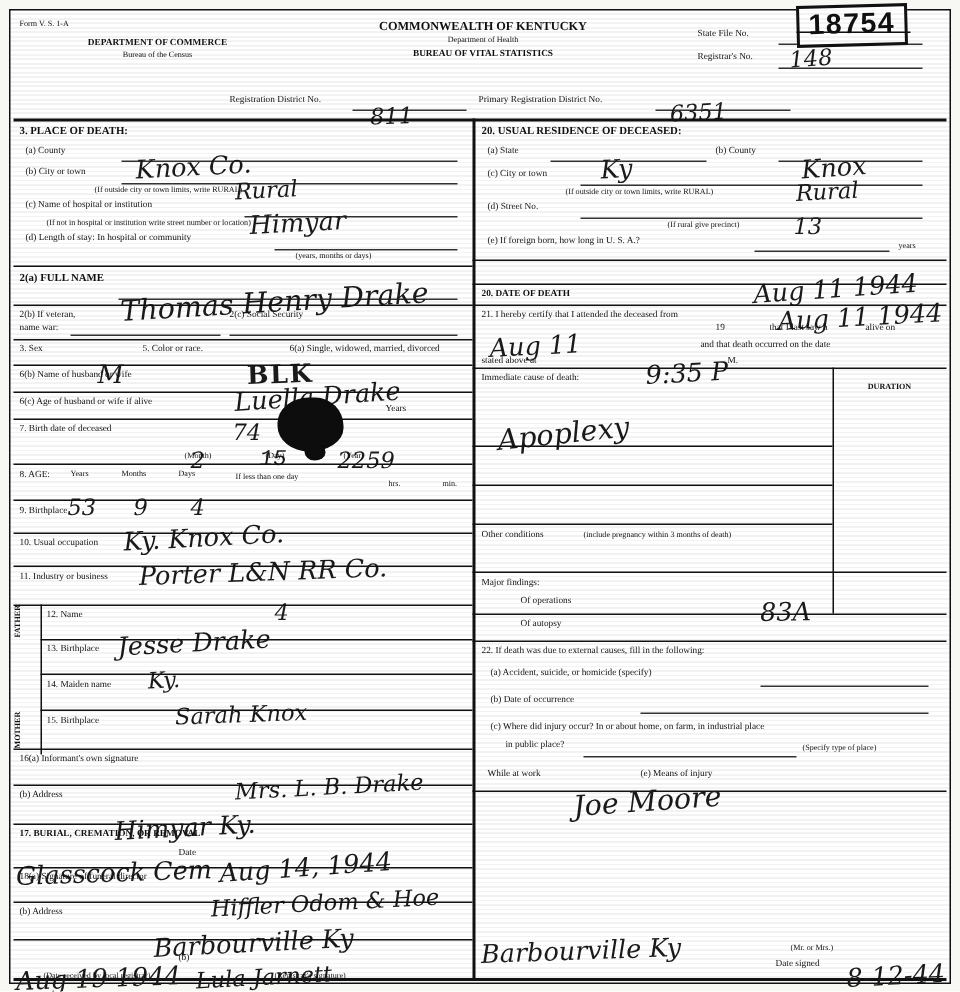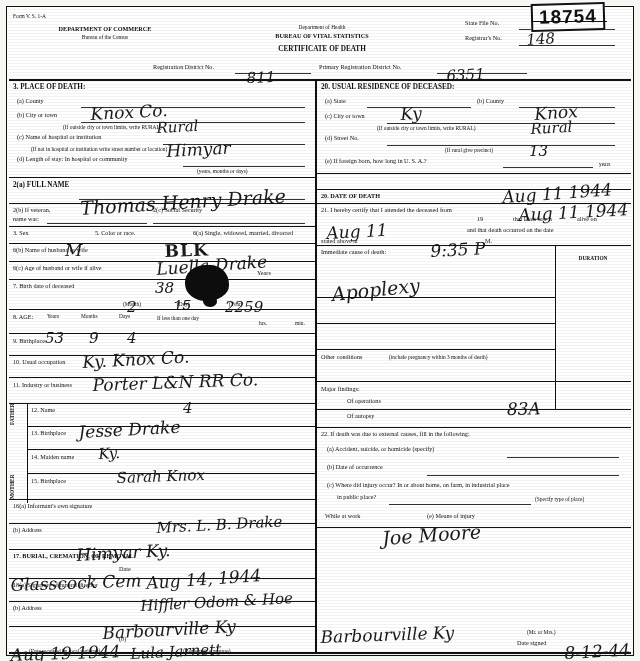--- a/index.html
+++ b/index.html
@@ -41,23 +41,23 @@
 </head>
 <body>
 
 <div class="page">
   <div class="sheet">
 
     <div class="t tiny" style="left:6px;top:6px;">Form V. S. 1-A</div>
     <div class="t xs b ctr" style="left:18px;top:18px;width:160px;">DEPARTMENT OF COMMERCE</div>
     <div class="t tiny ctr" style="left:18px;top:27px;width:160px;">Bureau of the Census</div>
 
+    <div class="t md b ctr" style="left:180px;top:6px;width:270px;">COMMONWEALTH OF KENTUCKY</div>
     <div class="t tiny ctr" style="left:180px;top:17px;width:270px;">Department of Health</div>
     <div class="t xs b ctr" style="left:180px;top:25px;width:270px;">BUREAU OF VITAL STATISTICS</div>
-    <div class="t sm b ctr" style="left:180px;top:38px;width:270px;">CERTIFICATE OF DEATH</div>
 
     <div class="t xs" style="left:458px;top:12px;">State File No.</div>
     <div class="ul" style="left:512px;top:22px;width:96px;"></div>
     <div class="t xs" style="left:458px;top:27px;">Registrar's  No.</div>
     <div class="ul" style="left:512px;top:38px;width:96px;"></div>
     <div class="hw s3" style="left:520px;top:24px;transform:rotate(-4deg);">148</div>
 
     <div class="stamp rotstamp" style="left:524px;top:-4px;">18754</div>
     <div class="line h" style="left:524px;top:14px;width:76px;"></div>
 
@@ -114,21 +114,21 @@
     <div class="t xs" style="left:88px;top:222px;">5.  Color or race.</div>
     <div class="hw s4 b" style="left:158px;top:234px;transform:rotate(-2deg);font-style:normal;letter-spacing:1px;">BLK</div>
     <div class="t xs" style="left:186px;top:222px;">6(a) Single, widowed, married, divorced</div>
     <div class="line h" style="left:2px;top:236px;width:306px;"></div>
 
     <div class="t xs" style="left:6px;top:239px;">6(b)  Name of husband or wife</div>
     <div class="hw s4" style="left:150px;top:252px;transform:rotate(-4deg);">Luella Drake</div>
     <div class="line h" style="left:2px;top:254px;width:306px;"></div>
 
     <div class="t xs" style="left:6px;top:257px;">6(c)  Age of husband or wife if alive</div>
-    <div class="hw s3" style="left:148px;top:272px;">38</div>
+    <div class="hw s3" style="left:148px;top:272px;">74</div>
     <div class="t xs" style="left:250px;top:262px;">Years</div>
     <div class="line h" style="left:2px;top:272px;width:306px;"></div>
 
     <div class="t xs" style="left:6px;top:275px;">7.  Birth date of deceased</div>
     <div class="hw s3" style="left:120px;top:291px;">2</div>
     <div class="hw s3" style="left:166px;top:291px;font-family:Liberation Mono, monospace;">15</div>
     <div class="hw s3" style="left:218px;top:291px;">2259</div>
     <div class="t tiny" style="left:116px;top:294px;">(Month)</div>
     <div class="t tiny" style="left:170px;top:294px;">(Day)</div>
     <div class="t tiny" style="left:222px;top:294px;">(Year)</div>

